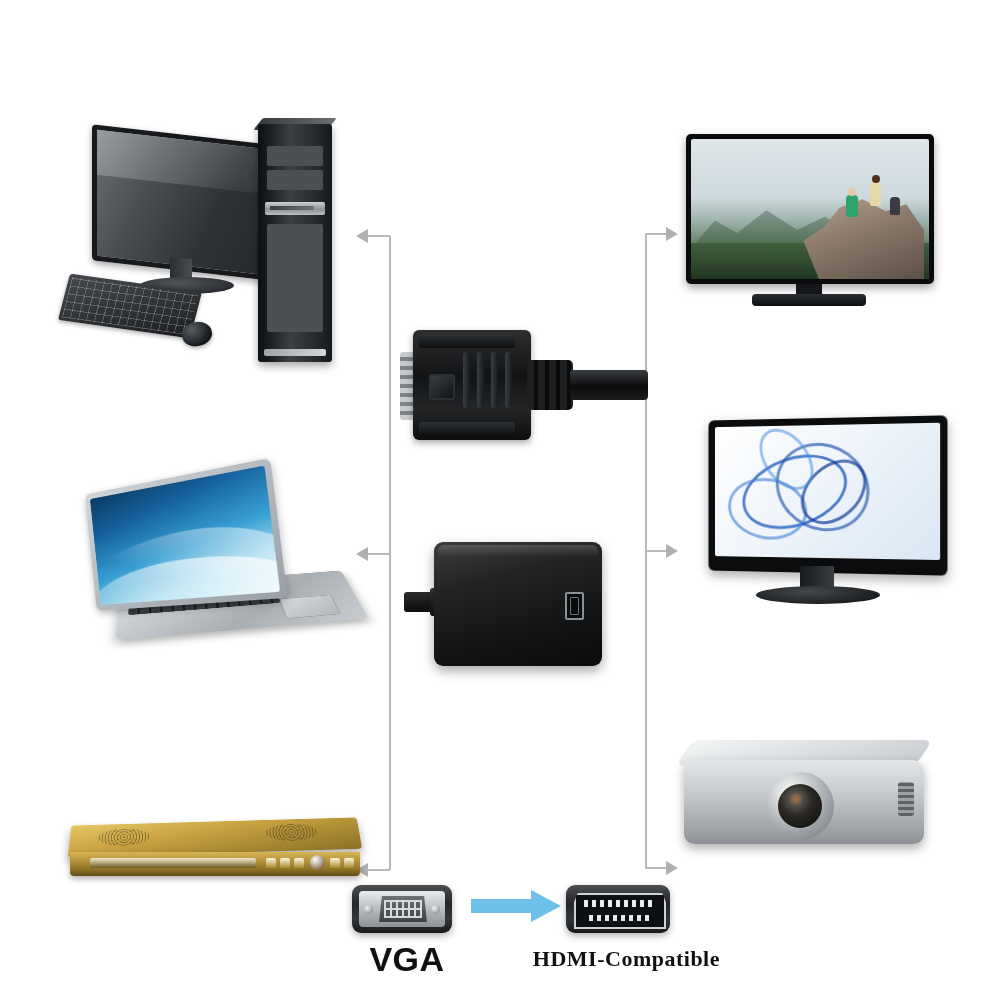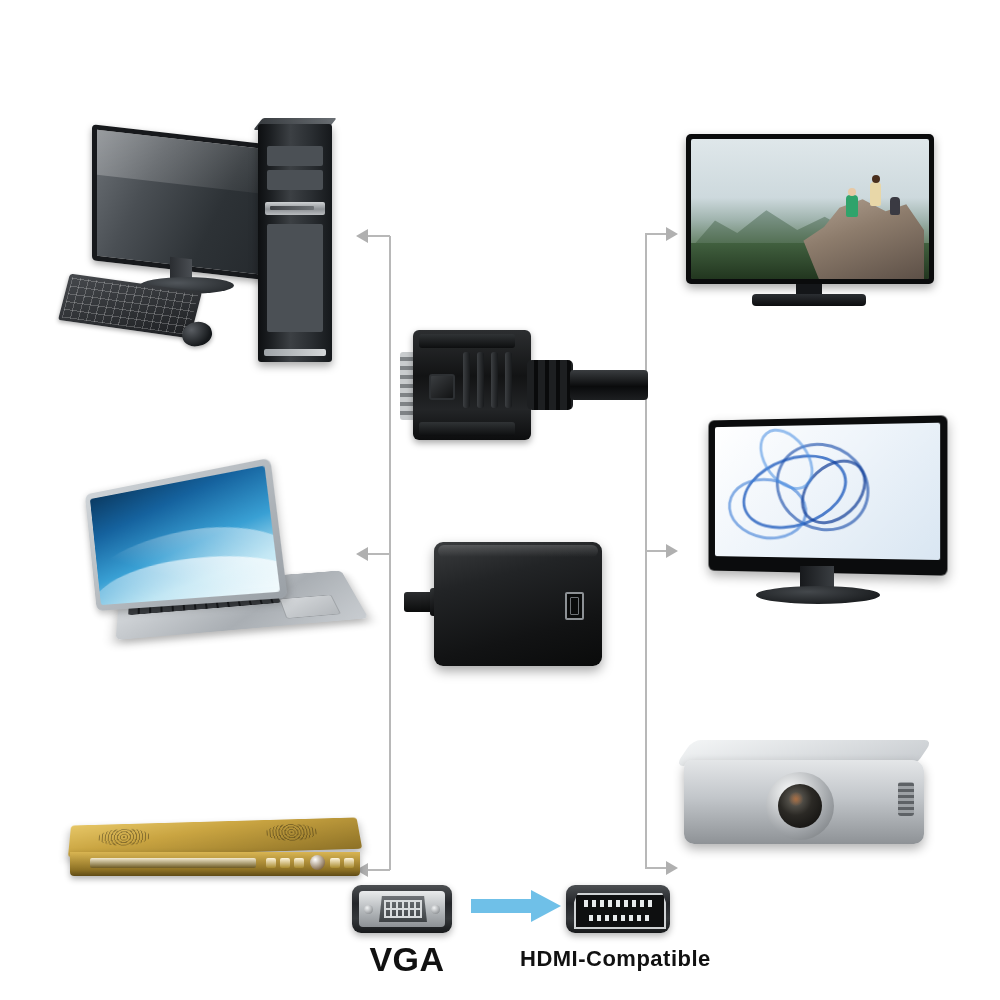--- a/index.html
+++ b/index.html
@@ -205,21 +205,21 @@
      clip-path:polygon(4% 0,96% 0,100% 26%,100% 100%,0 100%,0 26%);}
   .hdmi-pins{position:absolute;left:8px;top:5px;right:8px;height:7px;
      background:repeating-linear-gradient(90deg,#e7eaec 0 4px,transparent 4px 8px);}
   .hdmi-pins2{position:absolute;left:13px;bottom:6px;right:13px;height:6px;
      background:repeating-linear-gradient(90deg,#e7eaec 0 4px,transparent 4px 8px);}
   .blue-arrow-body{left:471px;top:899px;width:72px;height:14px;}
   .blue-arrow-head{left:531px;top:890px;width:0;height:0;
      border-top:16px solid transparent;border-bottom:16px solid transparent;}
   .label{position:absolute;color:#111;font-weight:bold;letter-spacing:.5px;}
   .lbl-vga{left:352px;top:940px;width:110px;text-align:center;font-size:34px;}
-  .lbl-hdmi{left:520px;top:946px;width:200px;text-align:left;font-size:22px;}
+  .lbl-hdmi{left:520px;top:946px;width:200px;text-align:right;font-size:22px;font-family:Liberation Serif, serif;}
 </style>
 </head>
 <body>
 
 <div class="stage">
 
   <div class="vline abs" style="left:389px;top:236px;height:634px;"></div>
   <div class="hline abs" style="left:368px;top:235px;width:22px;"></div>
   <div class="hline abs" style="left:368px;top:553px;width:22px;"></div>
   <div class="hline abs" style="left:368px;top:869px;width:22px;"></div>

